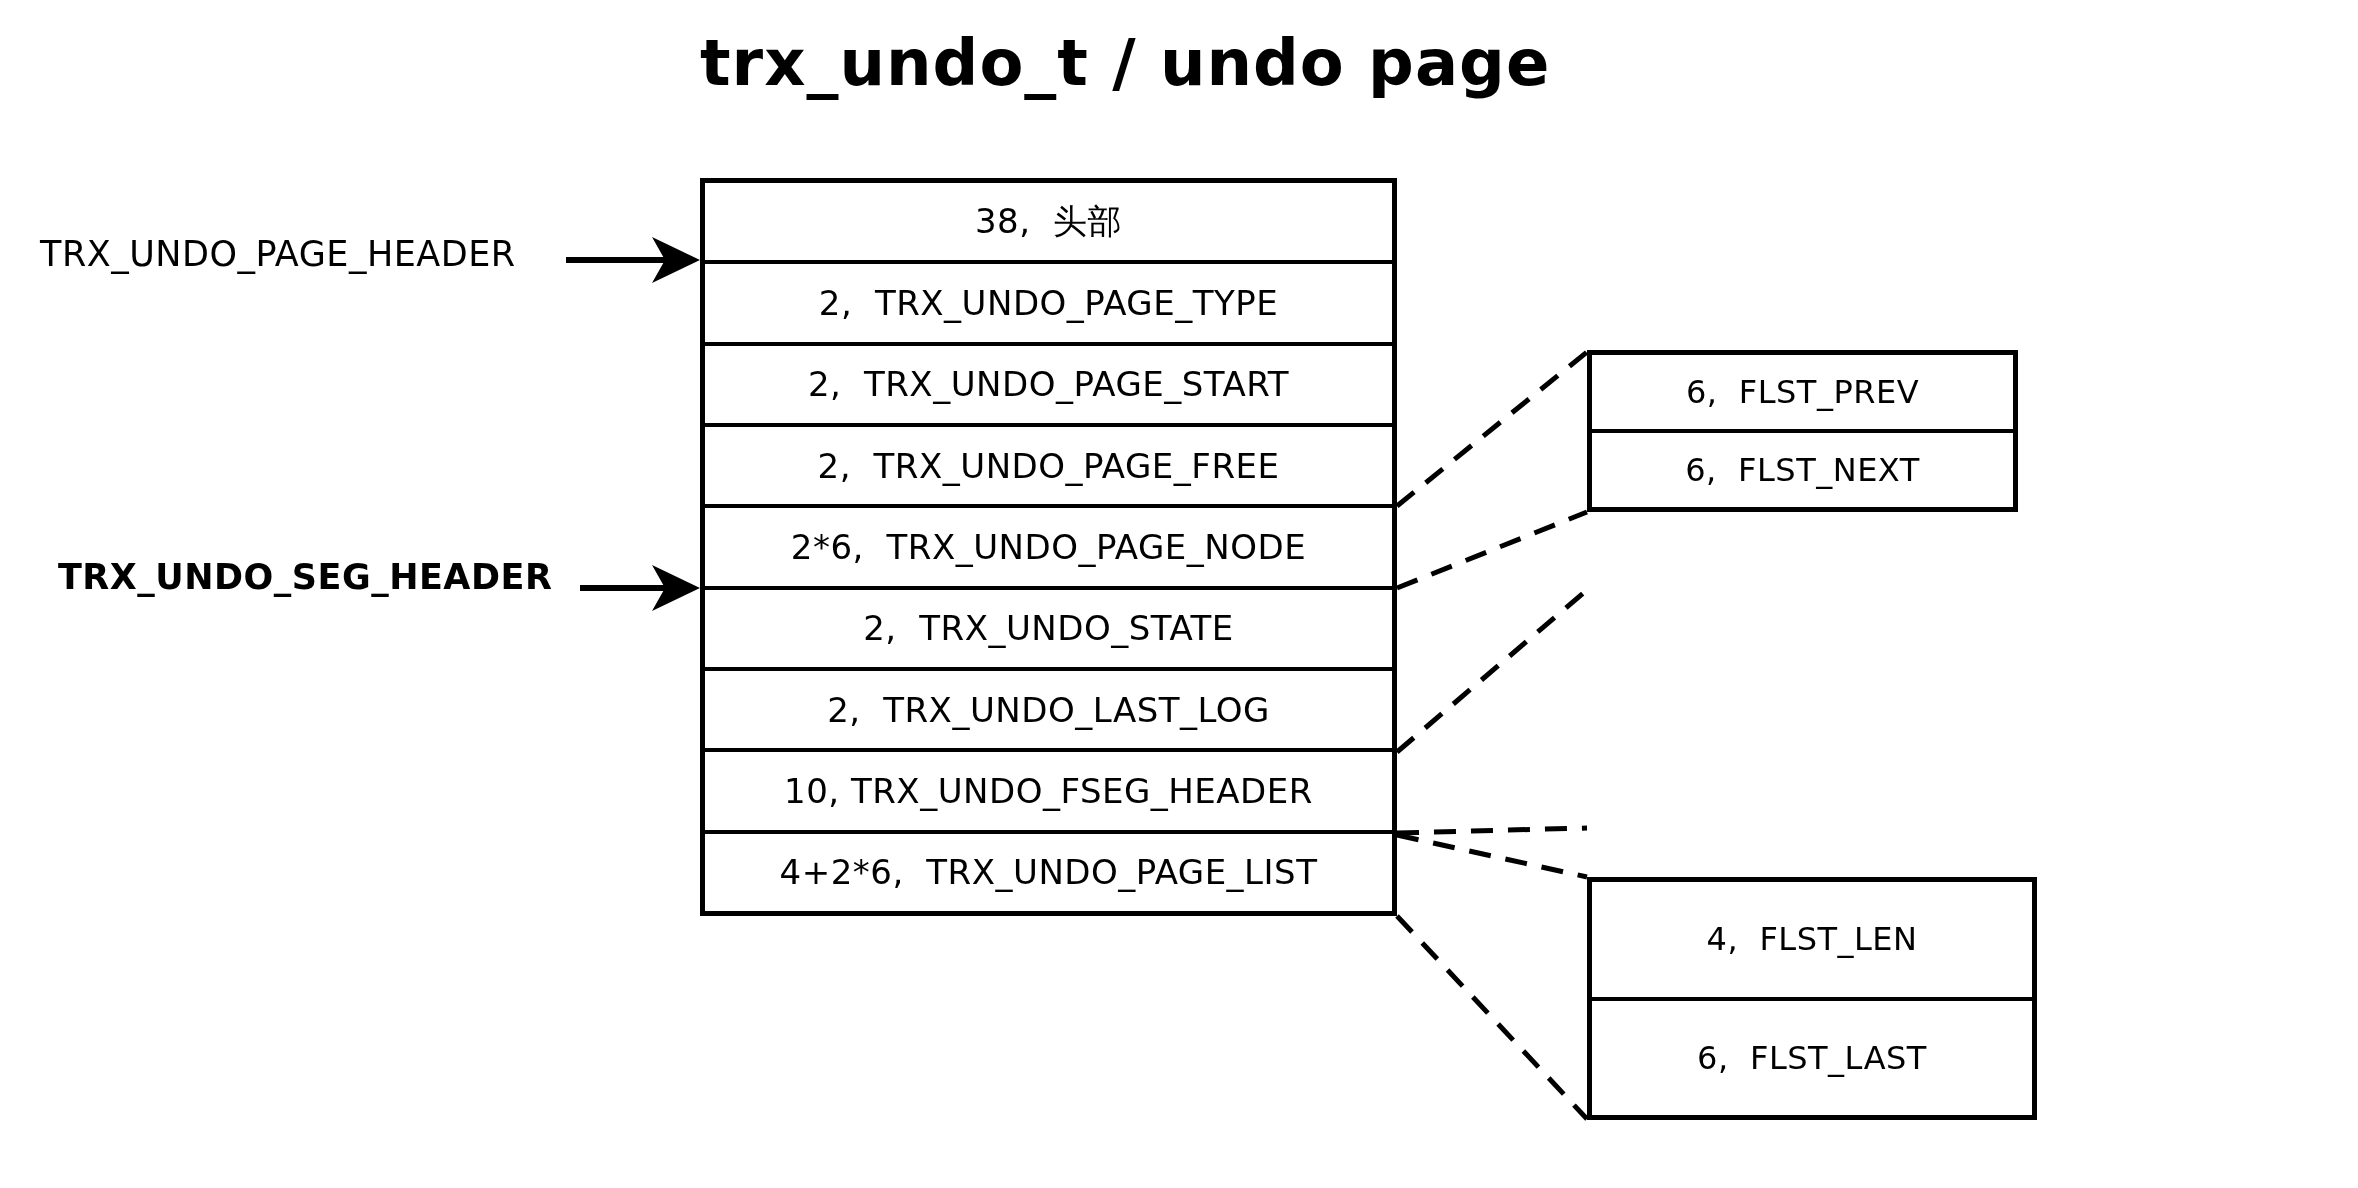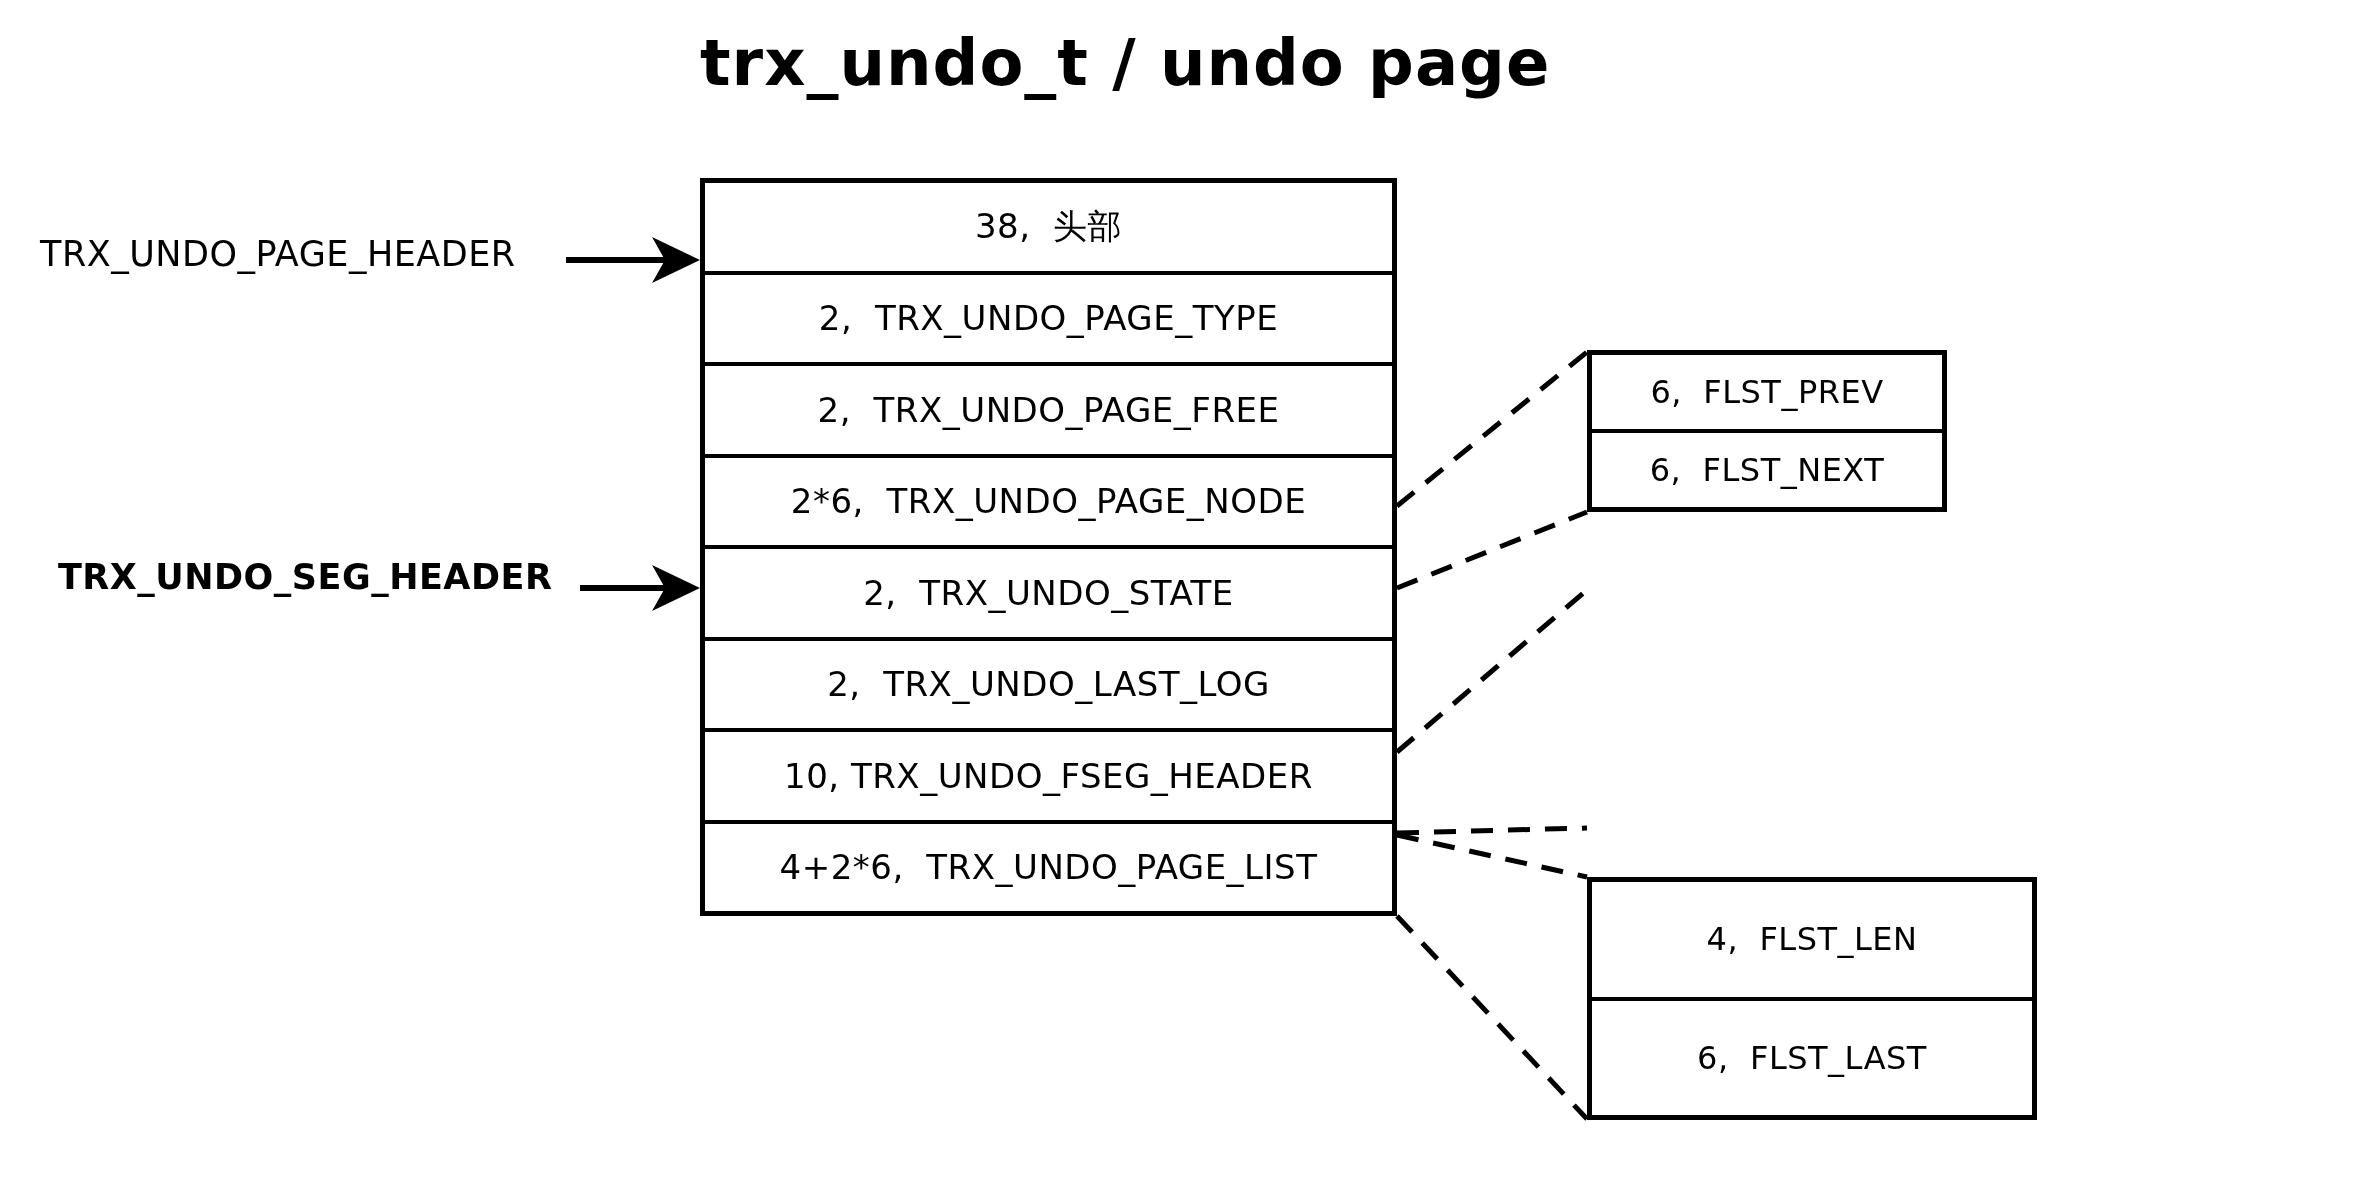--- a/index.html
+++ b/index.html
@@ -51,21 +51,21 @@
     display: flex;
     align-items: center;
     justify-content: center;
     white-space: pre;
     font-size: 34px;
     letter-spacing: 0.5px;
   }
   .box .row + .row { border-top: 4px solid #000; }
   .main-box { left: 700px; top: 178px; width: 697px; height: 738px; }
   .side-box .row { font-size: 32px; }
-  .box-a { left: 1587px; top: 350px; width: 360px; height: 162px; }
+  .box-a { left: 1587px; top: 350px; width: 431px; height: 162px; }
   .box-b { left: 1587px; top: 587px; width: 450px; height: 243px; }
   .box-c { left: 1587px; top: 877px; width: 450px; height: 243px; }
 </style>
 </head>
 <body>
 
 <div class="canvas">
 
   <svg class="overlay" width="2358" height="1188" viewBox="0 0 2358 1188" xmlns="http://www.w3.org/2000/svg">
 
@@ -87,20 +87,21 @@
   </svg>
 
   <div class="title">trx_undo_t / undo page</div>
 
   <div class="side-label label-1">TRX_UNDO_PAGE_HEADER</div>
   <div class="side-label label-2">TRX_UNDO_SEG_HEADER</div>
 
   <div class="box main-box">
     <div class="row">38,  头部</div>
     <div class="row">2,  TRX_UNDO_PAGE_TYPE</div>
+    <div class="row">2,  TRX_UNDO_PAGE_START</div>
     <div class="row">2,  TRX_UNDO_PAGE_FREE</div>
     <div class="row">2*6,  TRX_UNDO_PAGE_NODE</div>
     <div class="row">2,  TRX_UNDO_STATE</div>
     <div class="row">2,  TRX_UNDO_LAST_LOG</div>
     <div class="row">10, TRX_UNDO_FSEG_HEADER</div>
     <div class="row">4+2*6,  TRX_UNDO_PAGE_LIST</div>
   </div>
 
   <div class="box side-box box-a">
     <div class="row">6,  FLST_PREV</div>

